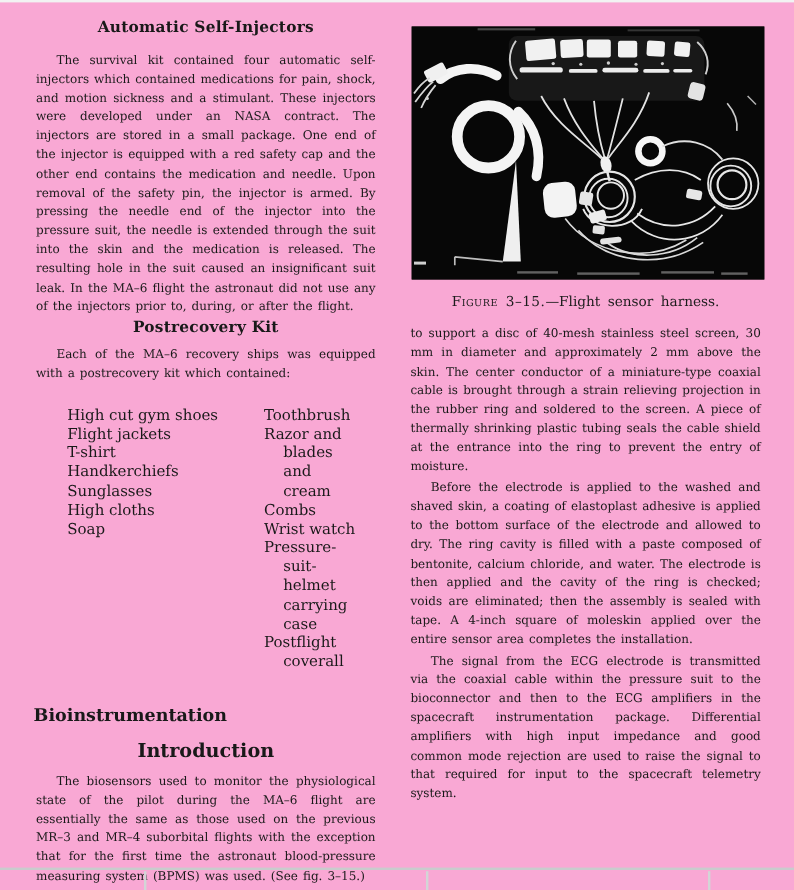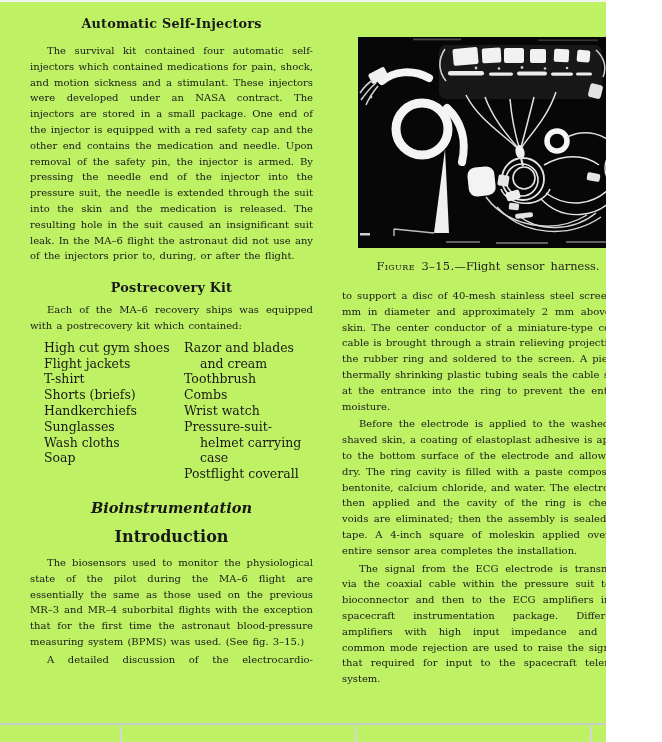--- a/index.html
+++ b/index.html
@@ -1,19 +1,19 @@
 <!DOCTYPE html>
 <html><head>
 <meta charset="utf-8">
 <style>
   html,body{margin:0;padding:0;background:#ffffff;}
   .page{
     position:relative;
-    width:606px;height:742px;
-    background:#bef264;
+    width:662px;height:742px;
+    background:#f9a8d4;
     font-family:"DejaVu Serif", serif;
     color:#191919;
     overflow:hidden;
   }
   .col{position:absolute;top:12px;}
   .col-left{left:28px;width:287px;}
   .col-right{left:340px;top:22px;width:296px;}
   p.body{
     margin:2px;
     font-size:10px;
@@ -23,51 +23,49 @@
   }
   p.ind{text-indent:17px;}
   p.last-just{text-align-last:justify;}
   h3.h-small{
     margin:4px 0 12px;
     font-size:12.8px;
     font-weight:bold;
     text-align:center;
     letter-spacing:0.2px;
   }
-  h3.h-small.mid{margin:16px 0 7px;}
+  h3.h-small.mid{margin:2px 0 7px;}
   h2.h-large{
     margin:13px 0 11px;
     font-size:14.6px;
     font-weight:bold;
-    text-align:center;
-    font-style:italic;
   }
   h4.h-sub{
     margin:0 0 9px;
     font-size:16px;
     font-weight:bold;
     text-align:center;
   }
   .kit-list{
     display:flex;
     margin:2px 0 2px 12px;
     font-size:12.5px;
     line-height:15.8px;
   }
   .kit-list ul{
     list-style:none;
-    margin:4px;padding:0;
+    margin:16px;padding:0;
   }
   .kit-list ul.k1{width:132px;flex:none;}
   .kit-list ul.k2{flex:1;}
   .kit-list li{
     padding-left:16px;
     text-indent:-16px;
   }
-  figure.figure{margin:15px;}
+  figure.figure{margin:0;}
   .photo{
     width:294px;height:211px;
     margin-left:3px;
     background:#070707;
   }
   .photo svg{display:block;width:294px;height:211px;}
   figcaption{
     margin:11px 0 13px;
     text-align:center;
     font-size:11.4px;
@@ -100,29 +98,28 @@
     <p class="body ind">The survival kit contained four automatic self-injectors which contained medications for pain, shock, and motion sickness and a stimulant. These injectors were developed under an NASA contract. The injectors are stored in a small package. One end of the injector is equipped with a red safety cap and the other end contains the medication and needle. Upon removal of the safety pin, the injector is armed. By pressing the needle end of the injector into the pressure suit, the needle is extended through the suit into the skin and the medication is released. The resulting hole in the suit caused an insignificant suit leak. In the MA–6 flight the astronaut did not use any of the injectors prior to, during, or after the flight.</p>
 
     <h3 class="h-small mid">Postrecovery Kit</h3>
     <p class="body ind">Each of the MA–6 recovery ships was equipped with a postrecovery kit which contained:</p>
 
     <div class="kit-list">
       <ul class="k1">
           <li class="kit-item">High cut gym shoes</li>
           <li class="kit-item">Flight jackets</li>
           <li class="kit-item">T-shirt</li>
-          <li class="kit-item">Shorts (briefs)</li>
           <li class="kit-item">Handkerchiefs</li>
           <li class="kit-item">Sunglasses</li>
-          <li class="kit-item">Wash cloths</li>
+          <li class="kit-item">High cloths</li>
           <li class="kit-item">Soap</li>
         </ul>
       <ul class="k2">
+          <li class="kit-item">Toothbrush</li>
           <li class="kit-item">Razor and blades and cream</li>
-          <li class="kit-item">Toothbrush</li>
           <li class="kit-item">Combs</li>
           <li class="kit-item">Wrist watch</li>
           <li class="kit-item">Pressure-suit-helmet carrying case</li>
           <li class="kit-item">Postflight coverall</li>
         </ul>
     </div>
 
     <h2 class="h-large">Bioinstrumentation</h2>
     <h4 class="h-sub">Introduction</h4>
     <p class="body ind">The biosensors used to monitor the physiological state of the pilot during the MA–6 flight are essentially the same as those used on the previous MR–3 and MR–4 suborbital flights with the exception that for the first time the astronaut blood-pressure measuring system (BPMS) was used. (See fig. 3–15.)</p>

